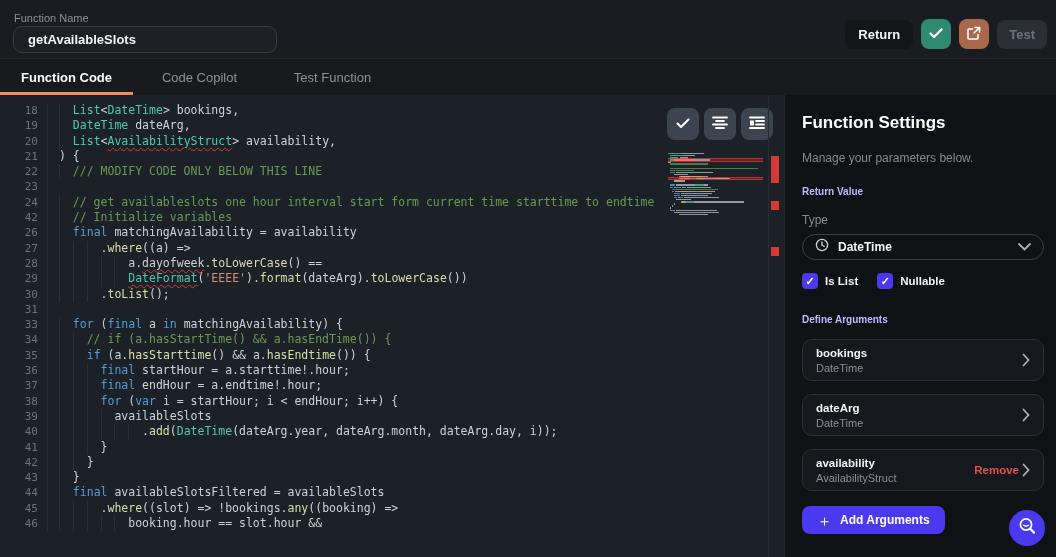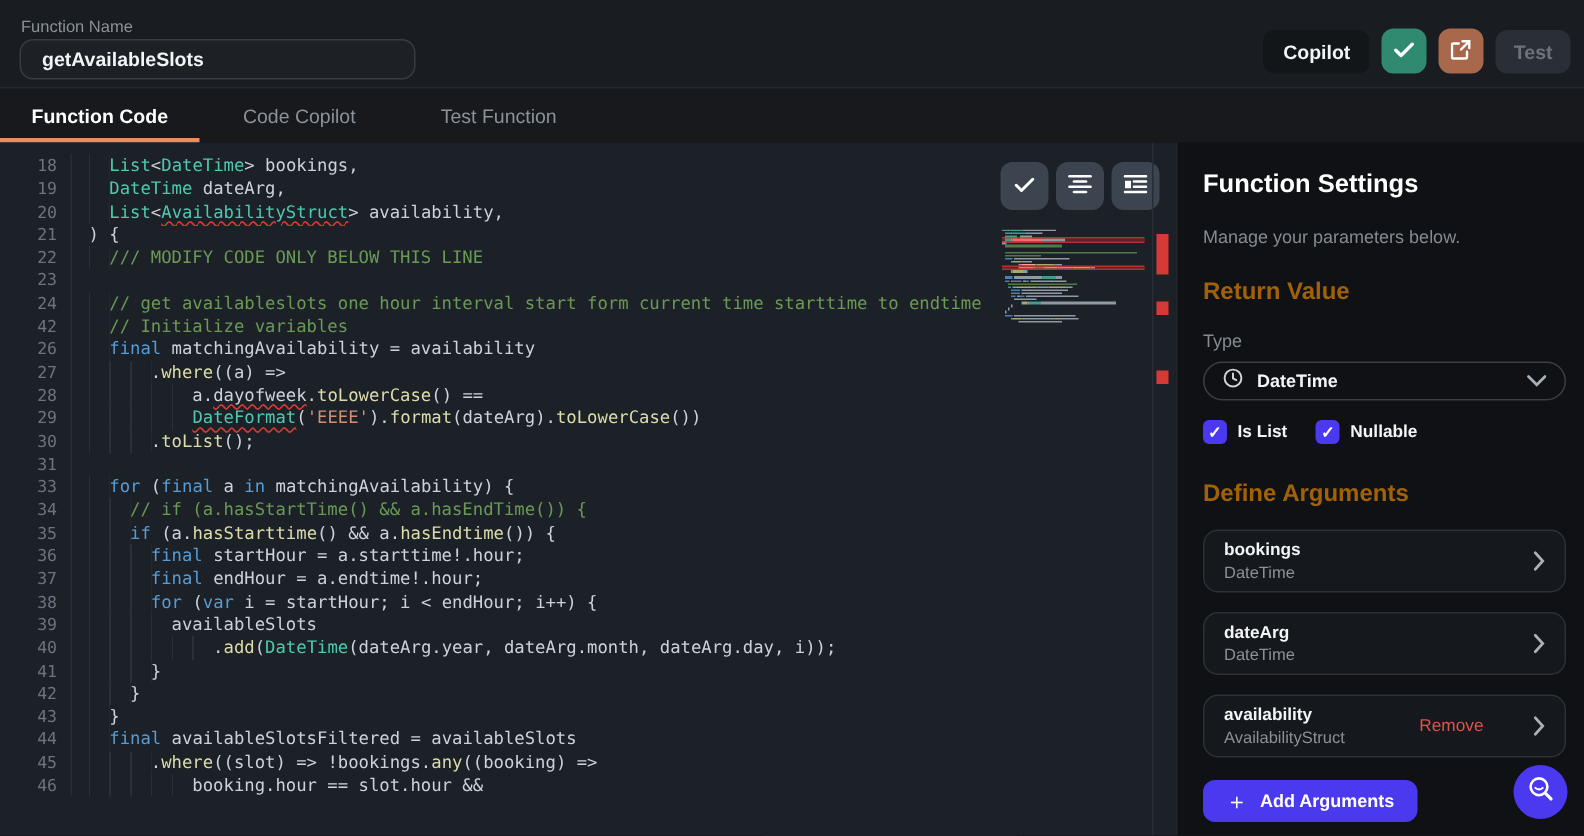--- a/index.html
+++ b/index.html
@@ -58,60 +58,60 @@
 
   .ruler-line{position:absolute;left:768px;top:0;bottom:0;width:1px;background:#272d35;}
   .ruler{position:absolute;left:771px;top:0;bottom:0;width:8px;}
   .ruler .mark{position:absolute;left:0;width:8px;background:var(--error-red);}
 
   
   .settings{position:absolute;left:784px;top:95px;width:272px;height:462px;background:#0f1114;
     border-left:1px solid #222629;padding:18px 12px 0 17px;}
   .settings h1{font-size:17px;font-weight:bold;color:#fff;margin-bottom:18px;}
   .subtitle{font-size:12px;color:#848b93;margin-bottom:21px;}
-  .settings h2{font-size:16px;font-weight:bold;color:#a16207;}
+  .settings h2{font-size:10px;font-weight:bold;color:#c4b5fd;}
   .type-label{font-size:12px;color:#848b93;margin:16px 0 7px;}
   .dropdown{height:26px;border:1px solid #3a4046;border-radius:13px;display:flex;align-items:center;
     padding:0 12px;gap:9px;cursor:pointer;}
   .dropdown .val{font-size:12px;font-weight:bold;color:#f2f4f6;}
   .dropdown .chev{margin-left:auto;display:flex;}
   .chk-row{display:flex;gap:19px;margin-top:13px;}
   .chk{display:flex;align-items:center;gap:7px;cursor:pointer;}
   .box{width:16px;height:16px;border-radius:4px;background:#2a2f35;color:#fff;font-size:11px;
     display:flex;align-items:center;justify-content:center;font-weight:bold;}
   .box.on{background:var(--purple);}
   .chk-label{font-size:11.5px;font-weight:bold;color:#f2f4f6;}
   .args-head{margin:25px 0 14px;}
   .card{height:42px;border:1px solid #2c3137;border-radius:10px;background:#15181c;margin-bottom:13px;
     display:flex;align-items:center;padding:0 13px;cursor:pointer;}
   .card .info{display:flex;flex-direction:column;gap:3px;flex:1;}
   .arg-name{font-size:11.5px;font-weight:bold;color:#f2f4f6;}
   .arg-type{font-size:11px;color:#8a9199;}
-  .remove{font-size:11.5px;font-weight:normal;color:var(--remove-red);margin-right:33px;cursor:pointer;}
+  .remove{font-size:11.5px;font-weight:bold;color:var(--remove-red);margin-right:3px;cursor:pointer;}
   .card .chev{display:flex;}
   .add-btn{margin-top:2px;height:28px;border:none;border-radius:8px;background:var(--purple);color:#fff;
     font-family:inherit;font-size:12px;font-weight:bold;display:inline-flex;align-items:center;
     gap:8px;padding:0 15px;cursor:pointer;}
   .add-btn .plus{font-size:15px;font-weight:normal;line-height:1;}
 
   .fab{position:absolute;right:11px;bottom:11px;width:36px;height:36px;border:none;border-radius:50%;
     background:var(--purple);display:flex;align-items:center;justify-content:center;cursor:pointer;}
 </style>
 </head>
 <body>
 
 <div class="app">
 
   <header class="topbar">
     <div class="fn-label">Function Name</div>
     <div class="fn-input">
       <span>getAvailableSlots</span>
     </div>
     <div class="actions">
-      <button class="btn btn-cancel">Copilot</button>
+      <button class="btn btn-cancel">Return</button>
       <button class="btn btn-confirm">
         <span>
           <svg width="14" height="11" viewBox="0 0 14 11">
               <path d="M1.5 5.5 L5 9 L12.5 1.5" fill="none" stroke="#fff" stroke-width="2.2" stroke-linecap="round" stroke-linejoin="round"></path>
             </svg>
         </span>
       </button>
       <button class="btn btn-external">
         <span>
           <svg width="14" height="14" viewBox="0 0 14 14">

